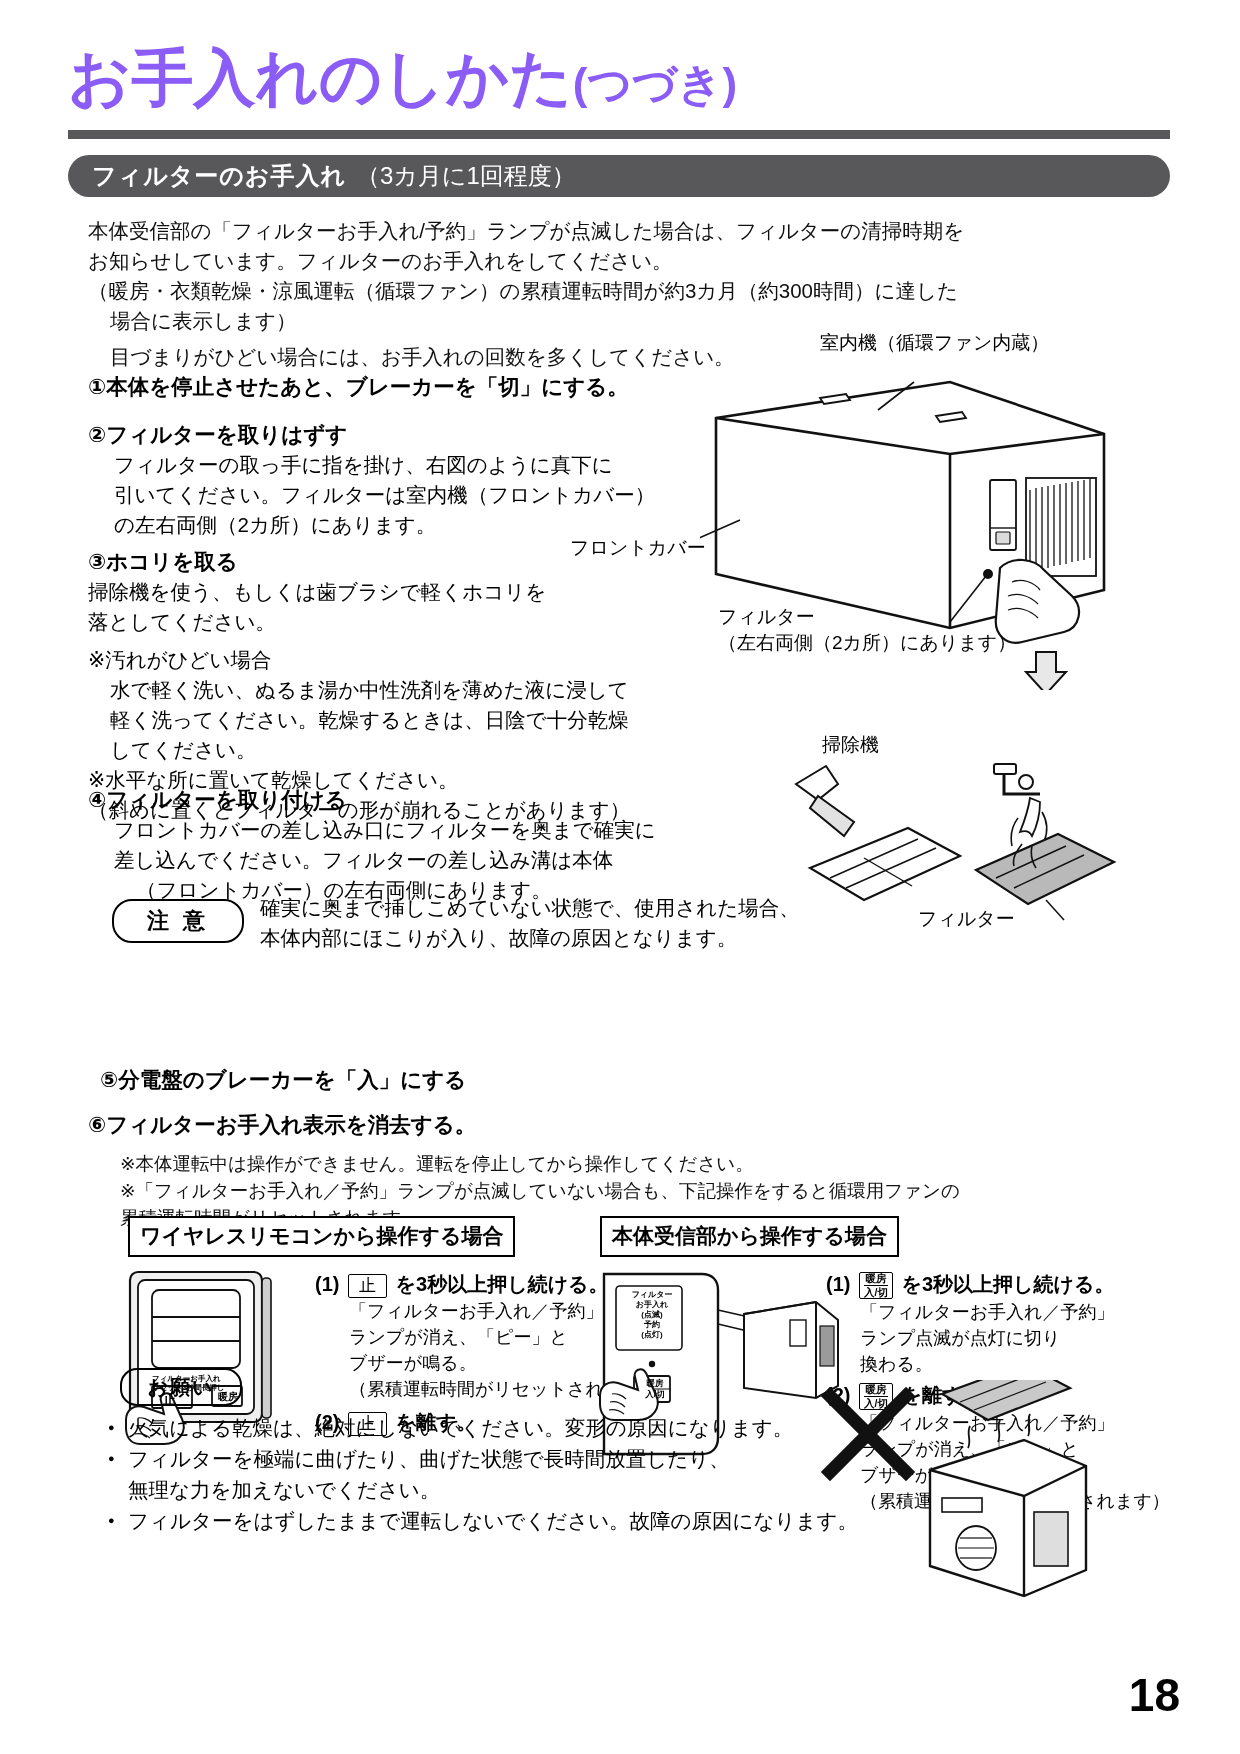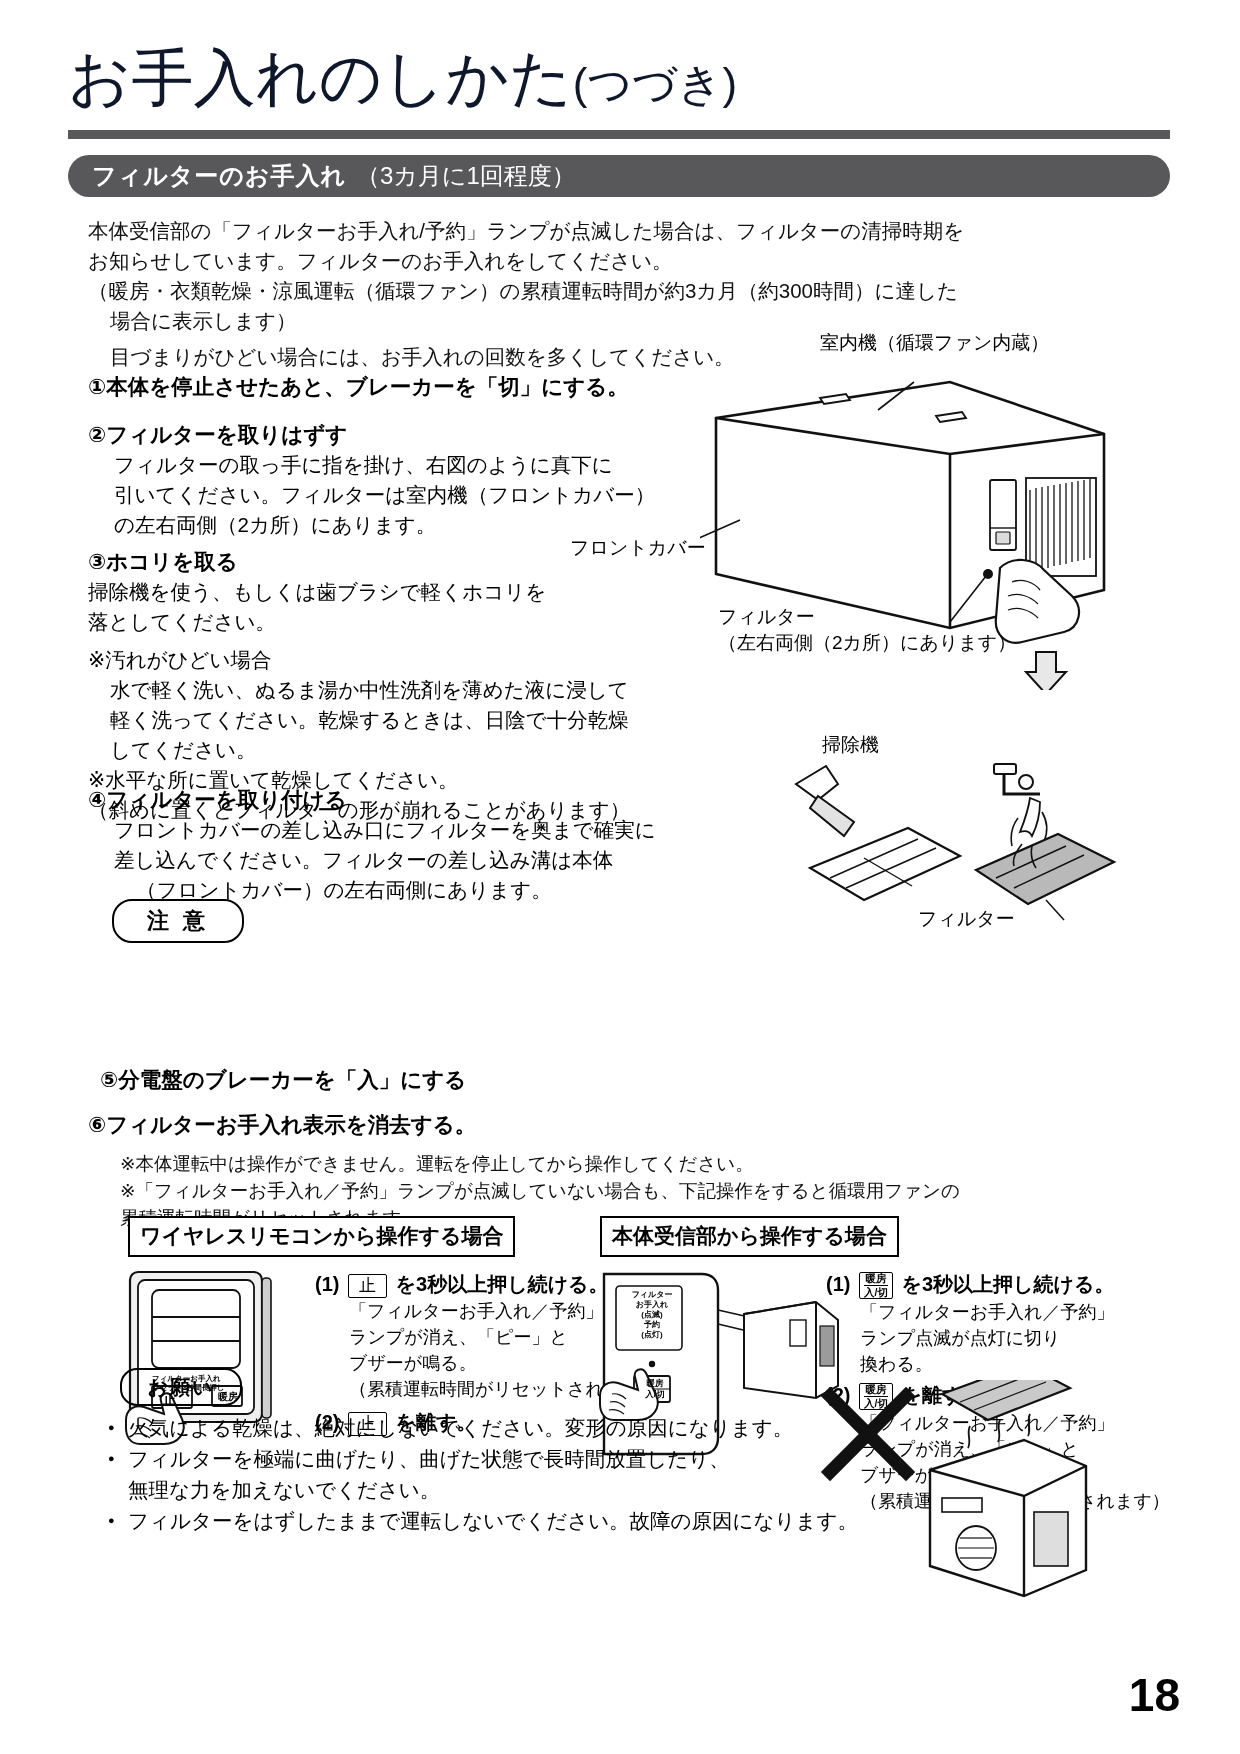--- a/index.html
+++ b/index.html
@@ -10,22 +10,22 @@
     color:#000;
     position:relative;
     overflow:hidden;
     -webkit-font-smoothing:antialiased;
   }
   .page{position:absolute;left:0;top:0;width:1240px;height:1754px;}
 
   
   .title-wrap{position:absolute;left:68px;top:45px;width:1100px;}
   .title{
-    font-size:62px;font-weight:normal;letter-spacing:0px;
-    color:#0f172a;line-height:1.05;white-space:nowrap;
+    font-size:62px;font-weight:bold;letter-spacing:0px;
+    color:#8b5cf6;line-height:1.05;white-space:nowrap;
   }
   .title .sub{font-size:44px;}
   .title-rule{
     position:absolute;left:68px;top:130px;width:1102px;height:9px;background:#58585a;
   }
 
   
   .section-bar{
     position:absolute;left:68px;top:155px;width:1102px;height:42px;
     background:#58585a;border-radius:21px;
@@ -162,20 +162,24 @@
     <div class="hd">④フィルターを取り付ける</div>
     <div class="bd pad-l">
       <div class="ln">フロントカバーの差し込み口にフィルターを奥まで確実に</div>
       <div class="ln">差し込んでください。フィルターの差し込み溝は本体</div>
       <div class="ln indent2">（フロントカバー）の左右両側にあります。</div>
     </div>
   </div>
 
   <div class="caution-row">
     <div class="caution-pill">注 意</div>
+    <div class="caution-text">
+      <div class="ln">確実に奥まで挿しこめていない状態で、使用された場合、</div>
+      <div class="ln">本体内部にほこりが入り、故障の原因となります。</div>
+    </div>
   </div>
 
   <div class="step" style="left:100px;top:1065px;">
     <div class="hd">⑤分電盤のブレーカーを「入」にする</div>
   </div>
 
   <div class="step" style="left:88px;top:1110px;">
     <div class="hd">⑥フィルターお手入れ表示を消去する。</div>
   </div>
 

